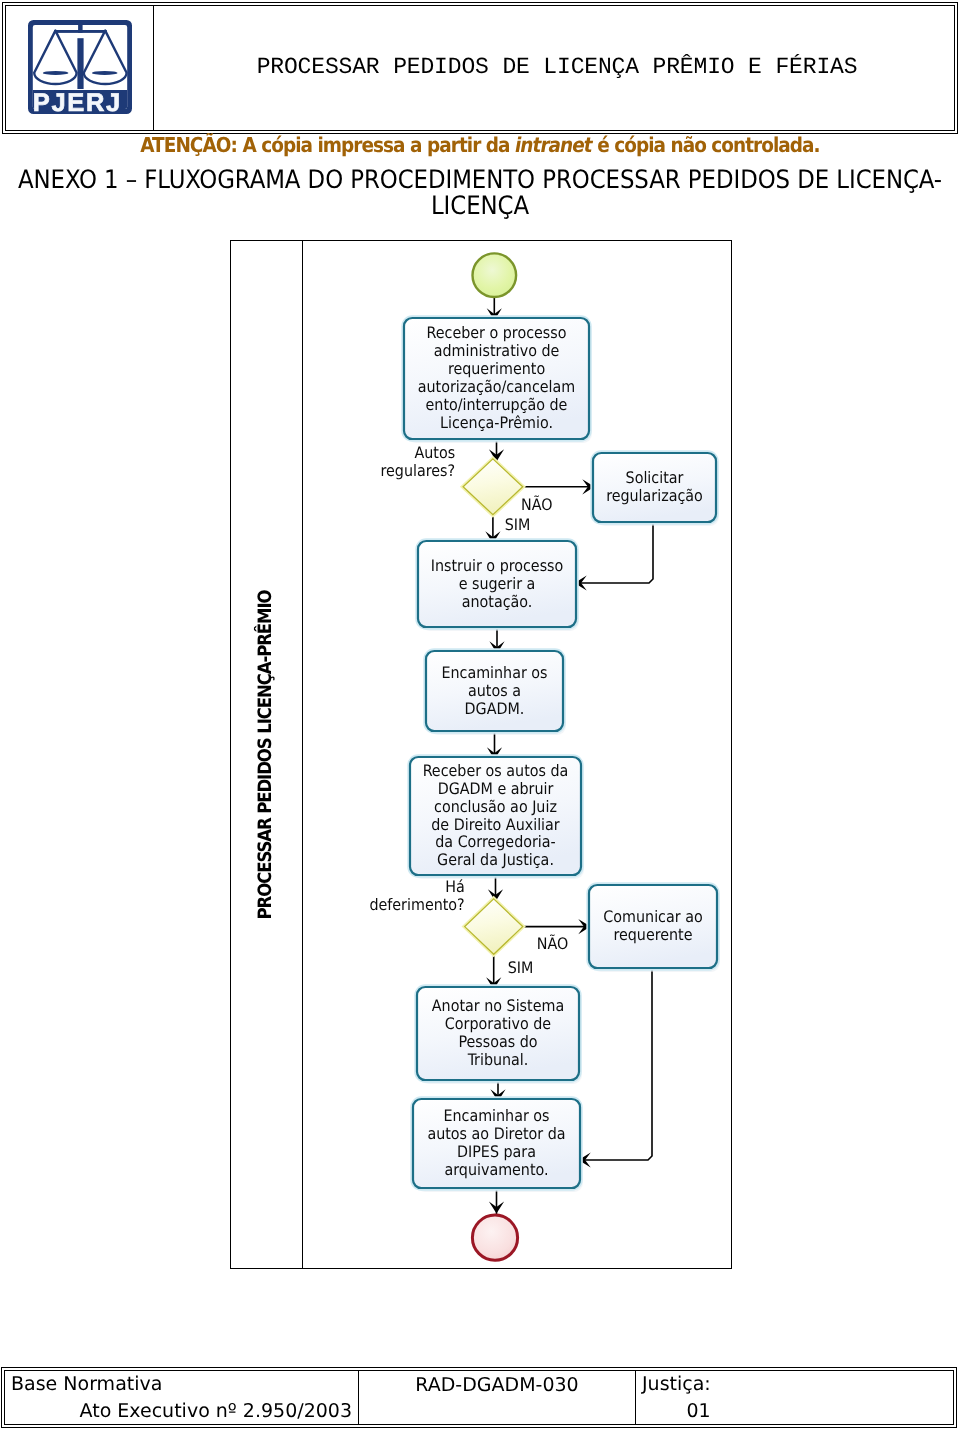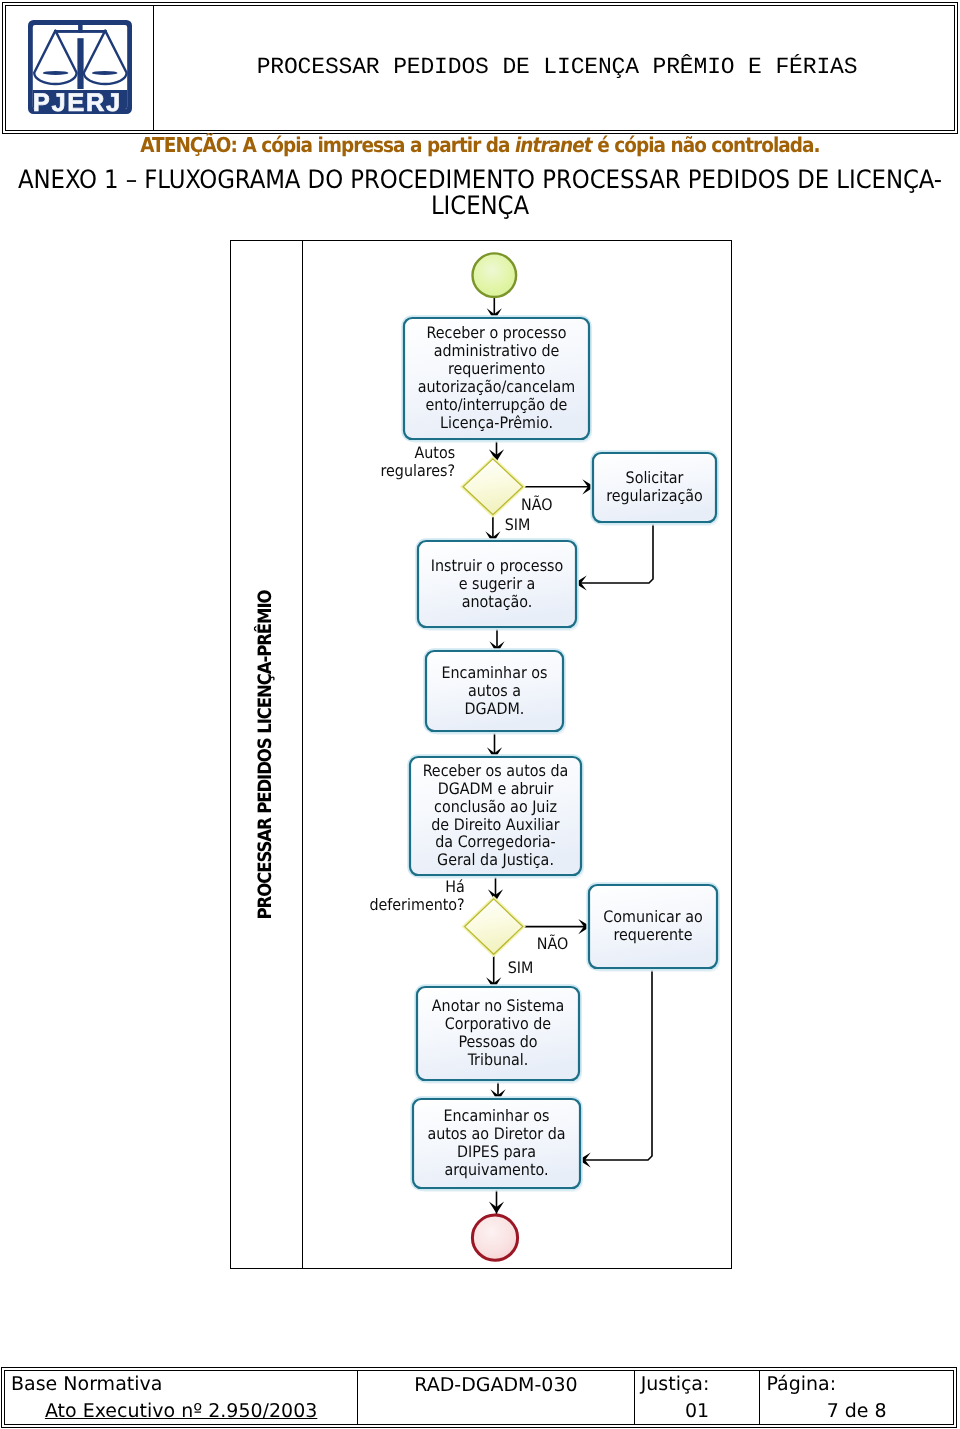--- a/index.html
+++ b/index.html
@@ -51,21 +51,21 @@
   .ftr{position:absolute;left:1px;top:1367px;width:956px;height:61px;
        border:1.4px solid #000;box-sizing:border-box;}
   .ftr-in{position:absolute;left:2px;top:1.6px;right:2px;bottom:1.6px;
        border:1.4px solid #000;box-sizing:border-box;display:flex;}
   .fcell{position:relative;height:100%;box-sizing:border-box;
        font-family:"DejaVu Sans",sans-serif;font-weight:400;font-size:19px;
        padding:0 6px 0 6px;}
   .fcell + .fcell{border-left:1.4px solid #000;}
   .fcell .lab{display:block;text-align:left;line-height:26px;}
   .fcell .val{display:block;text-align:center;line-height:28px;}
-  .fcell.left .val{text-align:center;text-decoration:underline;}
+  .fcell.left .val{text-align:right;}
 </style>
 </head>
 <body>
 
 <div class="page">
 
   <div class="hdr">
     <div class="hdr-in">
       <div class="logo-cell">
         <div class="logo">
@@ -240,20 +240,16 @@
         <span class="lab">Base Normativa</span>
         <span class="val">Ato Executivo nº 2.950/2003</span>
       </div>
       <div class="fcell" style="width:277px">
         <span class="val">RAD-DGADM-030</span>
       </div>
       <div class="fcell" style="width:126px">
         <span class="lab">Justiça:</span>
         <span class="val">01</span>
       </div>
-      <div class="fcell" style="width:194px">
-        <span class="lab">Página:</span>
-        <span class="val">7 de 8</span>
-      </div>
     </div>
   </div>
 
 </div>
 
 </body></html>

